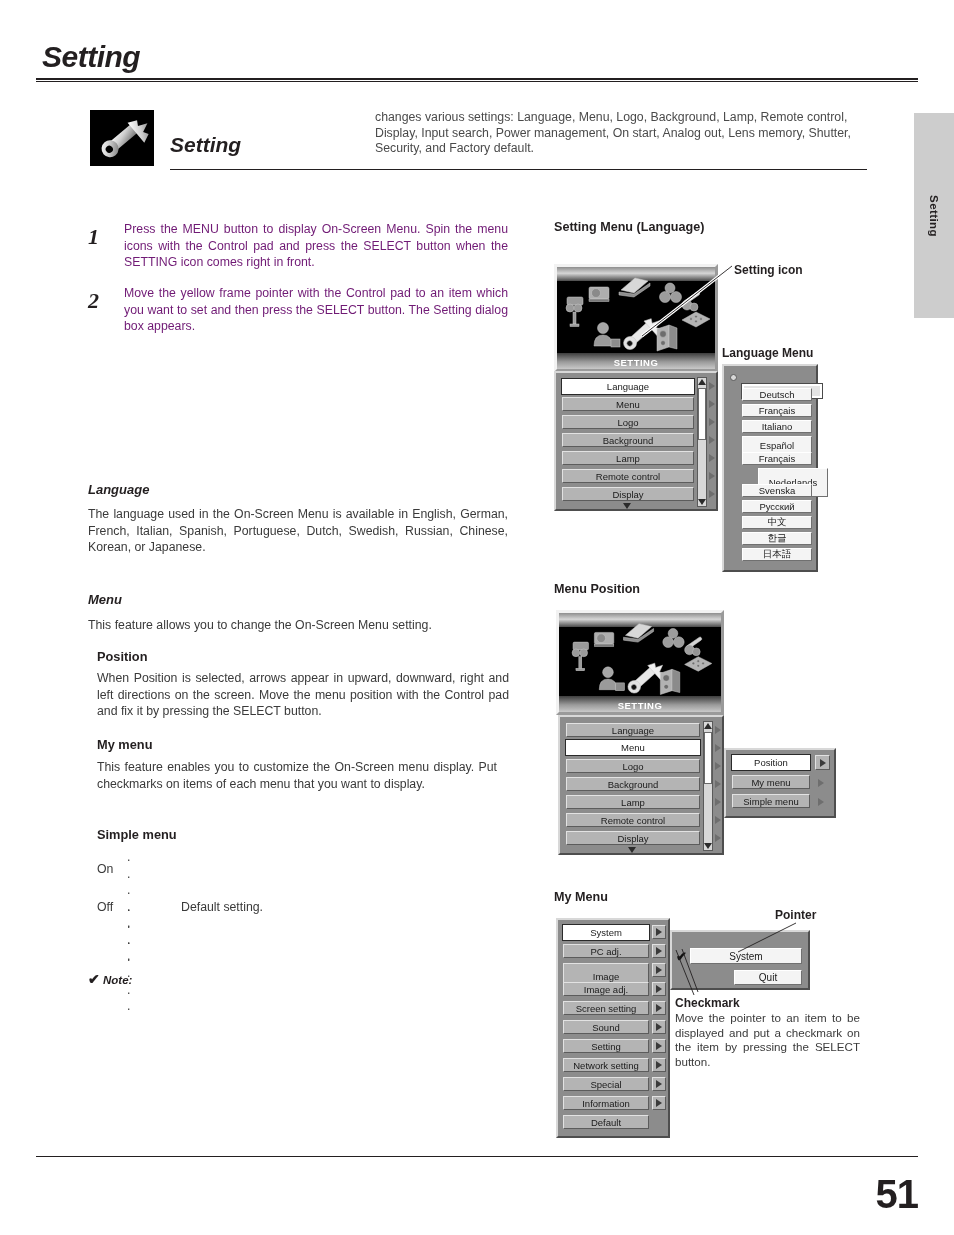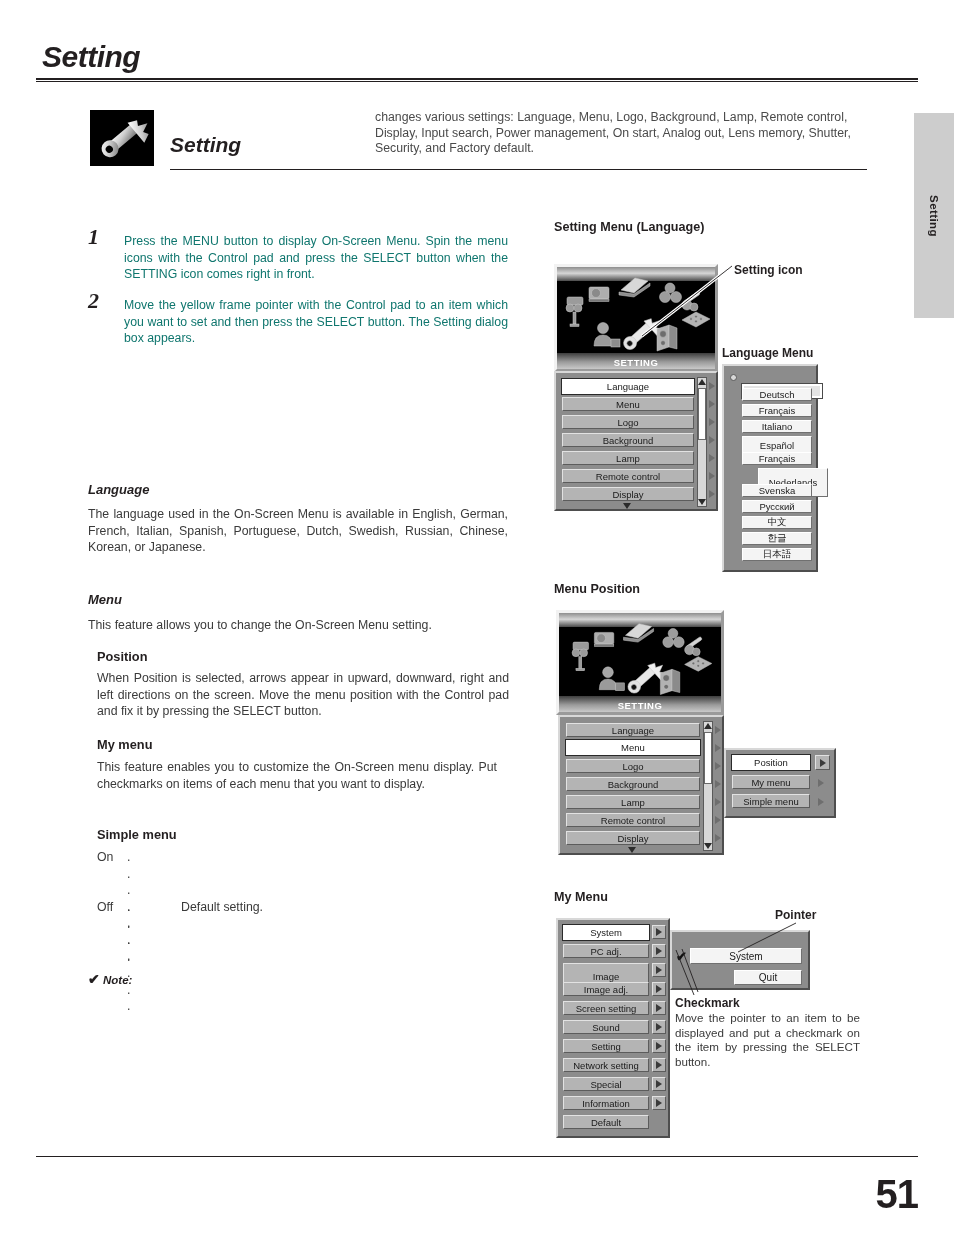--- a/index.html
+++ b/index.html
@@ -59,23 +59,22 @@
   }
 
   
   .left-col { position: absolute; left: 0; top: 0; width: 540px; height: 1235px; }
   .step-num {
     position: absolute; font-size: 22px; font-weight: bold; font-style: italic;
     font-family: "Liberation Serif", serif;
   }
   .step-body {
     position: absolute; left: 124px; width: 384px;
-    font-size: 12.3px; line-height: 16.5px; color: #0f766e;
+    font-size: 12.3px; line-height: 16.5px; color: #701a75;
     text-align: justify;
-    margin-top: 12px;
   }
 
   .sec-head-i {
     position: absolute; font-size: 13px; font-weight: bold; font-style: italic;
   }
   .sec-head-b {
     position: absolute; font-size: 12.8px; font-weight: bold;
   }
   .body-text {
     position: absolute; font-size: 12.3px; line-height: 16.5px; color: #3a3a3a;
@@ -272,21 +271,21 @@
 
     <div class="sec-head-b" style="left:97px; top:649px;">Position</div>
     <div class="body-text" style="left:97px; top:670px; width:412px;">When Position is selected, arrows appear in upward, downward, right and left directions on the screen.  Move the menu position with the Control pad and fix it by pressing the SELECT button.</div>
 
     <div class="sec-head-b" style="left:97px; top:737px;">My menu</div>
     <div class="body-text" style="left:97px; top:759px; width:400px;">This feature enables you to customize the On-Screen menu display.  Put checkmarks on items of each menu that you want to display.</div>
 
     <div class="sec-head-b" style="left:97px; top:827px;">Simple menu</div>
 
     <div class="dl-row" style="left:97px; top:849px;">
-      <span class="dl-term" style="left:0; top:0;">On</span>
+      <span class="dl-term" style="left:0; top:12px;">On</span>
       <span class="dl-dots" style="left:30px; top:0;">. . . . . . .</span>
     </div>
 
     <div class="dl-row" style="left:97px; top:899px;">
       <span class="dl-term" style="left:0; top:0;">Off</span>
       <span class="dl-dots" style="left:30px; top:0;">. . . . . . .</span>
     </div>
     <div class="body-text" style="left:181px; top:899px; width:328px;">Default setting.</div>
 
     <div class="note-check">✔</div>

